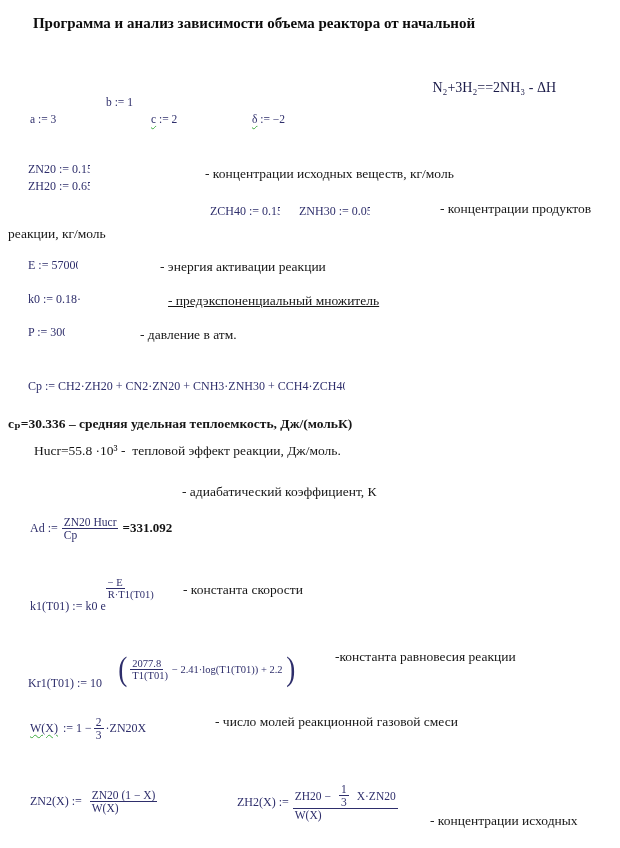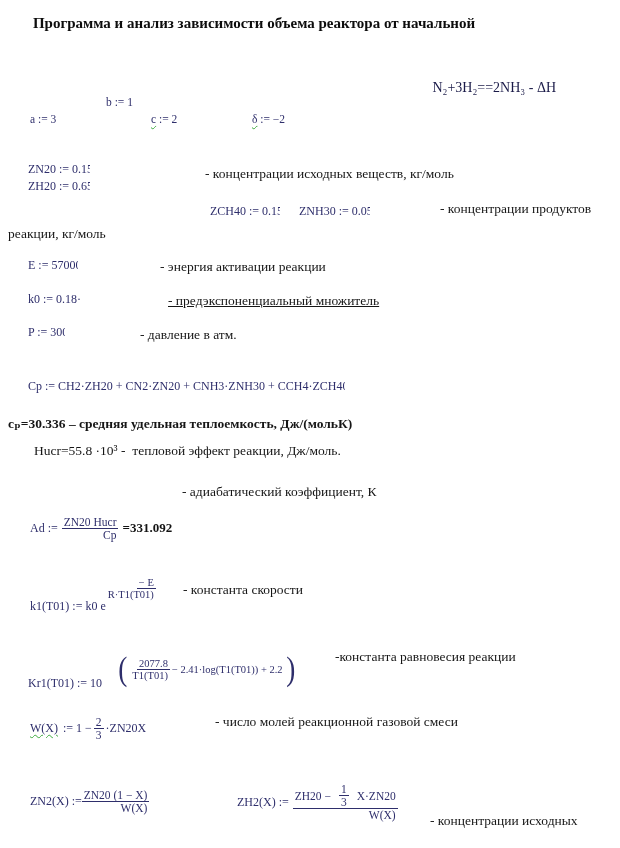--- a/index.html
+++ b/index.html
@@ -6,21 +6,21 @@
   .page{position:relative;width:620px;height:848px;background:#fff;overflow:hidden;
         font-family:"Liberation Serif","DejaVu Serif",serif;}
   .abs{position:absolute;}
   .row{position:absolute;display:flex;align-items:center;}
   .m{color:#2e2e6b;font-size:12px;white-space:pre;}
   .m-sm{font-size:11.5px;}
   .ms{font-size:10.5px;}
   .rx{font-size:14px;color:#1a1a48;}
   .note{color:#161616;font-size:13.5px;white-space:pre;}
   .title{font-weight:bold;font-size:15px;color:#0d0d0d;text-align:center;line-height:23px;}
-  .frac{display:inline-flex;flex-direction:column;align-items:flex-end;text-align:center;vertical-align:middle;}
+  .frac{display:inline-flex;flex-direction:column;align-items:flex-start;text-align:center;vertical-align:middle;}
   .frac .num{display:block;border-bottom:1px solid #2e2e6b;padding:0 2px;white-space:pre;}
   .frac .den{display:block;padding:0 2px;white-space:pre;}
   .nrow{display:flex;align-items:center;gap:8px;border-bottom:1px solid #2e2e6b;padding:0 2px;}
   .nrow span{white-space:pre;}
   .sq{text-decoration:underline;text-decoration-style:wavy;text-decoration-color:#3faa3f;
       text-decoration-thickness:1px;text-underline-offset:2px;}
   .clip{display:inline-block;width:3px;overflow:hidden;white-space:pre;vertical-align:bottom;}
   .paren{font-size:34px;font-weight:300;line-height:1;color:#2e2e6b;transform:scaleX(.8);}
   .sup{transform:translateY(-18px);}
   .res{color:#141414;font-size:13px;font-weight:600;white-space:pre;}
@@ -103,21 +103,21 @@
     <span class="m sq">W(X)</span>
     <span class="m"> := 1 −</span>
     <span class="frac m m-sm">
       <span class="num">2</span>
       <span class="den">3</span>
     </span>
     <span class="m">·ZN20X</span>
   </div>
   <div class="abs note" style="left:215px;top:714px;">- число молей реакционной газовой смеси</div>
 
-  <div class="row" style="left:30px;top:777px;height:48px;gap:0;">
+  <div class="row" style="left:30px;top:777px;height:48px;gap:8px;">
     <span class="m">ZN2(X) :=</span>
     <span class="frac m m-sm">
       <span class="num">ZN20 (1 − X)</span>
       <span class="den">W(X)</span>
     </span>
   </div>
 
   <div class="row" style="left:237px;top:769px;height:66px;gap:4px;">
     <span class="m">ZH2(X) :=</span>
     <span class="frac m m-sm">

